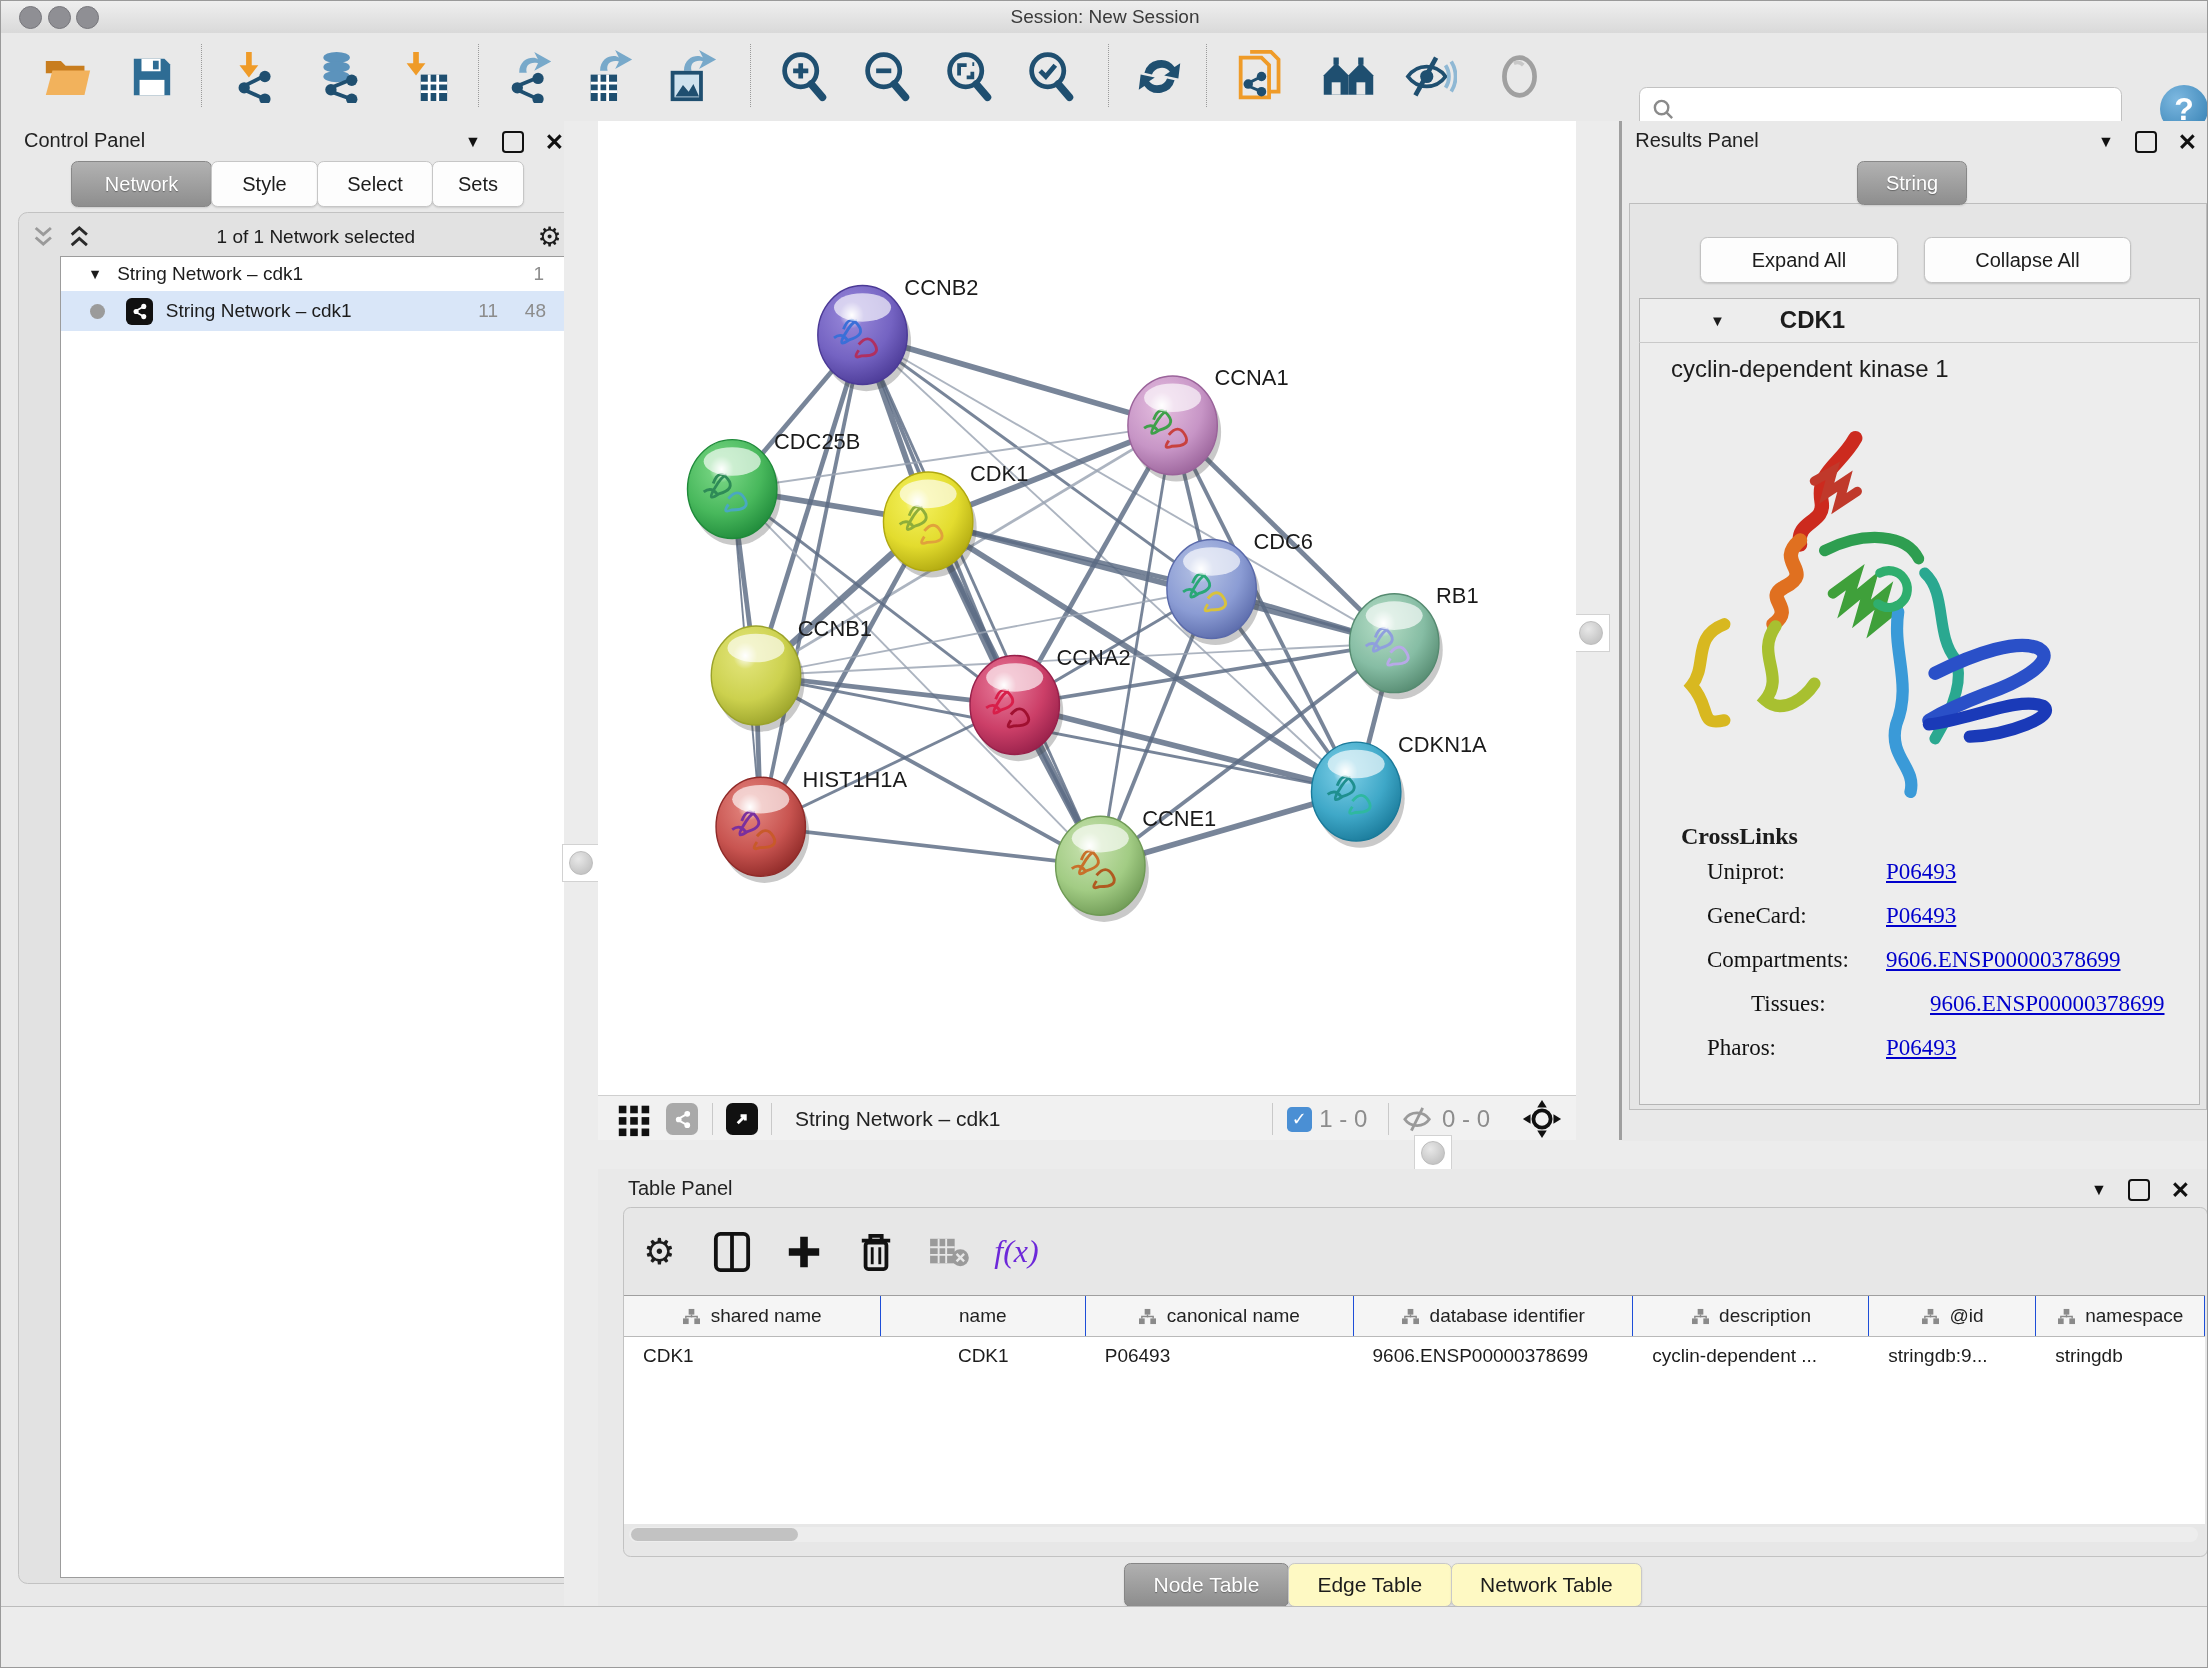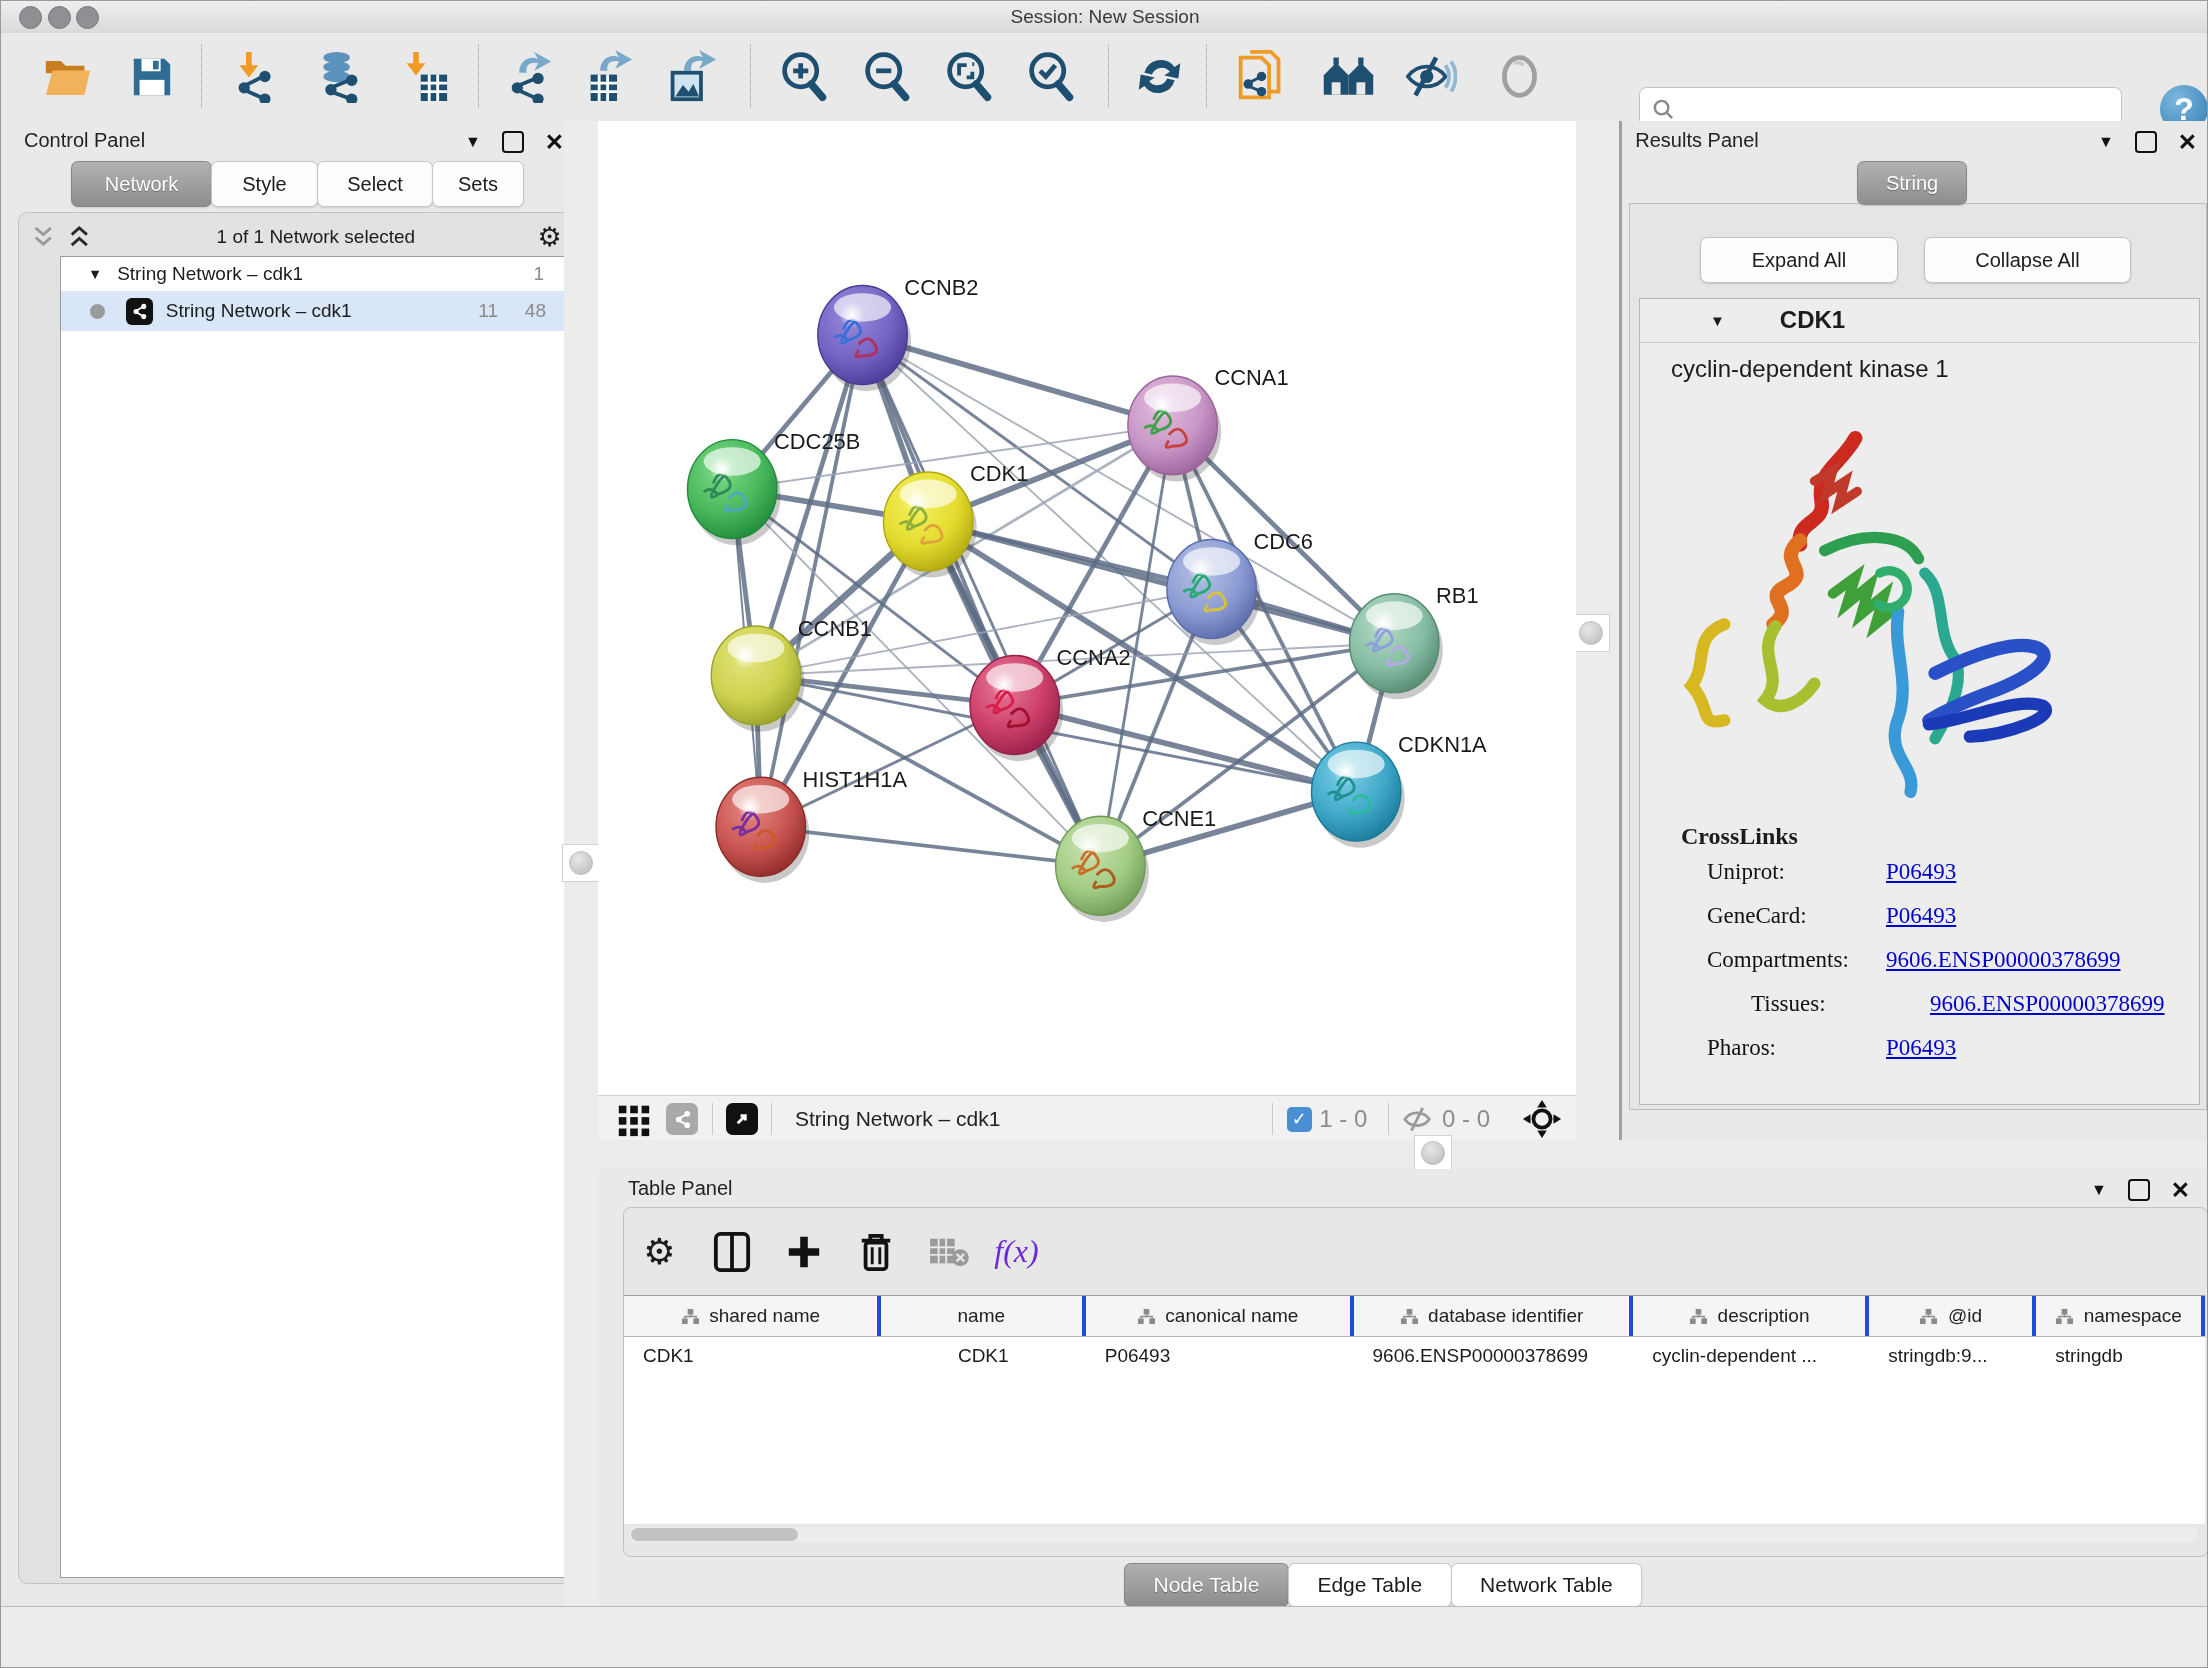--- a/index.html
+++ b/index.html
@@ -59,27 +59,27 @@
   #gene-desc{font-size:24px;}
   .serif{font-family:"Liberation Serif",serif;}
   .xl-label{font-size:23px;color:#111;}
   .xl-link{font-size:23px;color:#0000cc;text-decoration:underline;}
   
   #table-panel{left:597px;top:1168px;width:1611px;height:438px;background:#e9e9e9;}
   #tp-box{left:622px;top:1206px;width:1583px;height:348px;background:#e7e7e7;border:1px solid #c2c2c2;border-radius:7.6px;}
   .tp-ic{top:1222px;width:57px;height:57px;display:flex;align-items:center;justify-content:center;}
   #tbl{left:623px;top:1294px;width:1581px;height:228px;background:#fff;border-top:1.9px solid #9f9f9f;}
   #tbl-head{display:flex;height:40px;background:#f5f5f5;border-bottom:1px solid #b9b9b9;}
-  .th{display:flex;align-items:center;justify-content:center;gap:9.5px;font-size:19px;color:#222;border-right:4px solid #1d4ed8;box-sizing:border-box;overflow:hidden;white-space:nowrap;}
+  .th{display:flex;align-items:center;justify-content:center;gap:9.5px;font-size:19px;color:#222;border-right:1px solid #1d4ed8;box-sizing:border-box;overflow:hidden;white-space:nowrap;}
   .tr{display:flex;height:38px;}
   .td{display:flex;align-items:center;font-size:19px;padding-left:19px;box-sizing:border-box;overflow:hidden;white-space:nowrap;}
   #hscroll{left:628px;top:1526px;width:1569px;height:15px;background:#ededed;border-radius:7.6px;}
   #hthumb{left:630px;top:1527px;width:167px;height:13.3px;background:#c2c2c2;border-radius:6.7px;}
   #tbl-tabs{left:1124px;top:1562px;display:flex;}
-  .tab2{height:42px;padding:0 28.5px;background:#ffffff;border:1px solid #c9c9c9;display:flex;align-items:center;font-size:21px;border-radius:6.7px;margin-left:-1px;box-shadow:0 1px 1.9px rgba(0,0,0,.12);}
+  .tab2{height:42px;padding:0 28.5px;background:#fef9c3;border:1px solid #c9c9c9;display:flex;align-items:center;font-size:21px;border-radius:6.7px;margin-left:-1px;box-shadow:0 1px 1.9px rgba(0,0,0,.12);}
   .tab2.sel{background:linear-gradient(#b0b0b0,#8d8d8d);color:#fff;text-shadow:0 1px 1px rgba(0,0,0,.35);border-color:#868686;}
   
   #statusbar{left:0;top:1605px;width:2208px;height:63px;background:#ececec;border-top:1px solid #bcbcbc;}
   .icon-svg{display:block;}
 </style>
 </head>
 <body>
 
 <div id="app">
 

